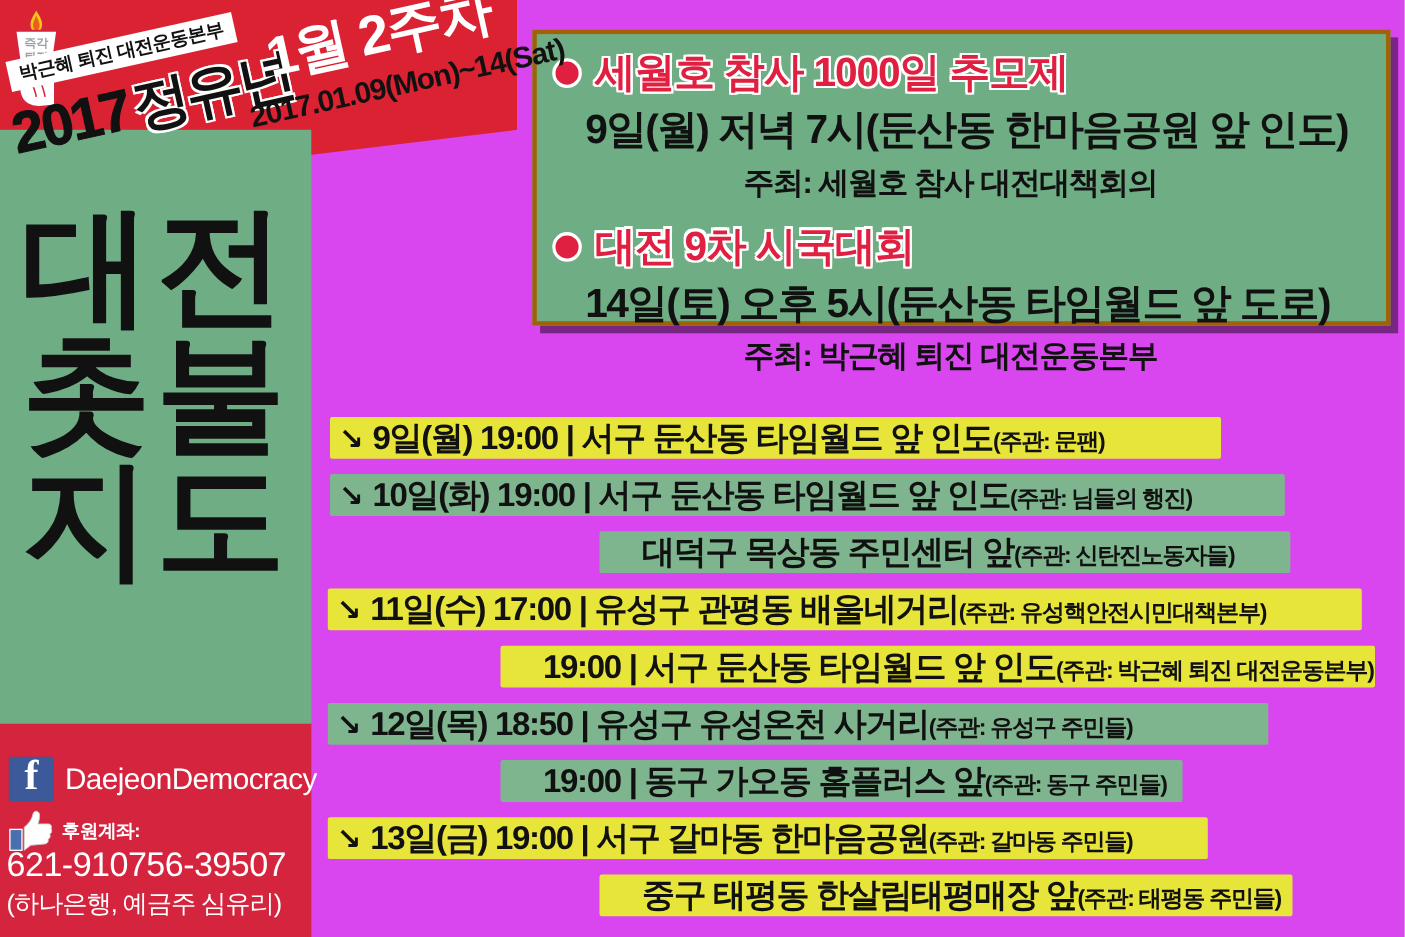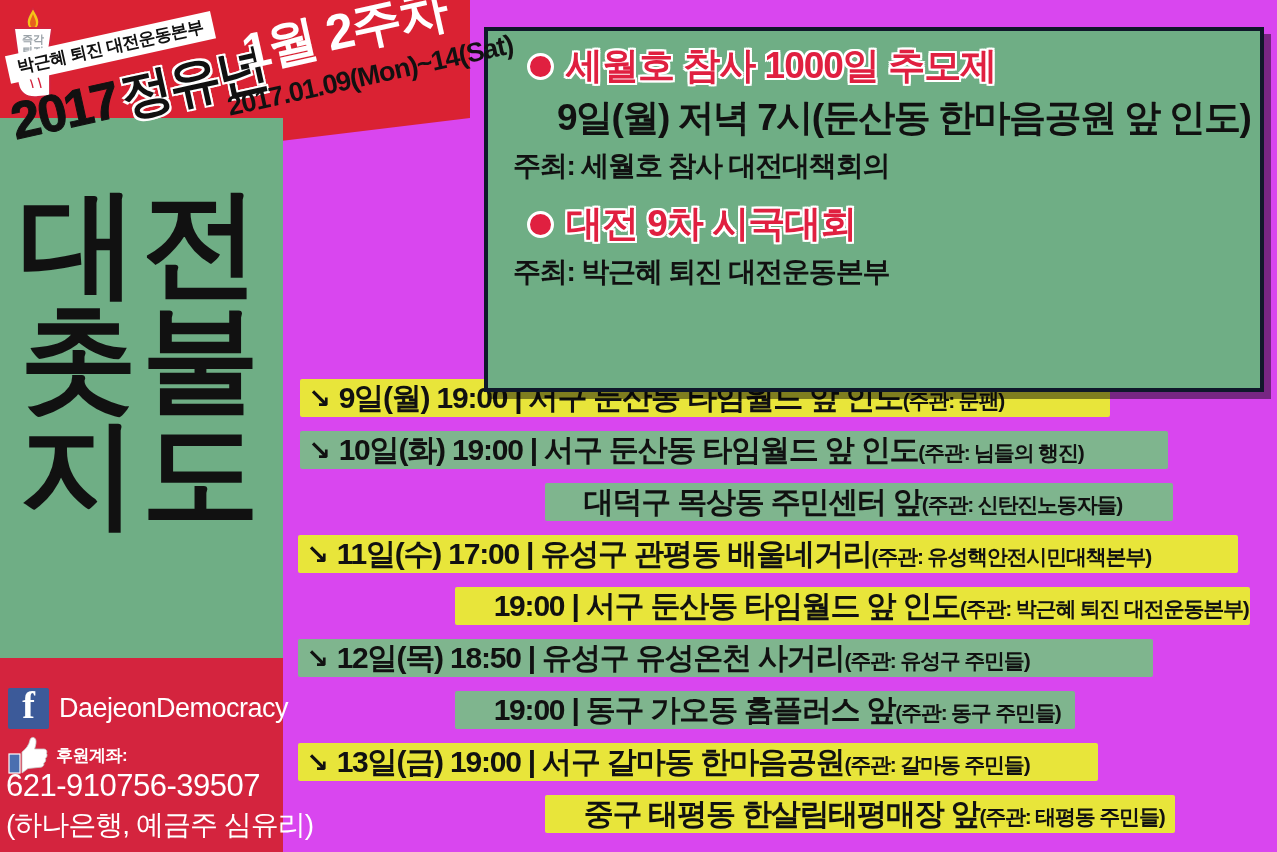--- a/index.html
+++ b/index.html
@@ -112,51 +112,50 @@
   .thumb-icon{width:40px;height:38px;position:relative;}
   .acct-label{
     font-size:17px;font-weight:bold;color:#ffffff;margin-left:8px;letter-spacing:-0.5px;
   }
   .acct-num{
     position:absolute;left:6px;top:768px;z-index:7;
     font-size:31px;font-weight:normal;color:#ffffff;letter-spacing:-0.5px;
   }
   .acct-bank{
     position:absolute;left:6px;top:806px;z-index:7;
-    font-size:28px;font-weight:normal;color:#ffffff;letter-spacing:-1px;
+    font-size:23px;font-weight:normal;color:#ffffff;letter-spacing:-1px;
   }
 
   
   .green-box{
-    position:absolute;left:484px;top:27px;width:780px;height:365px;
+    position:absolute;left:484px;top:27px;width:780px;height:269px;
     background:#6FAE85;
-    border:4px solid #0f172a;
+    border:4px solid #a16207;
     box-shadow:7px 7px 0 rgba(0,0,0,0.45);
     z-index:6;
     box-sizing:border-box;
-    padding-left:25px;
   }
   .gb-head{
     display:flex;align-items:center;margin:10px 0 0 14px;
   }
   .bullet{
     width:27px;height:27px;border-radius:50%;background:#E02040;
     border:3px solid #ffffff;flex:0 0 auto;
     box-sizing:border-box;
   }
   .gb-title{
     font-size:37px;font-weight:bold;color:#E02040;margin-left:12px;
     letter-spacing:-1px;
     text-shadow:2px 2px 0 #ffffff,-2px -2px 0 #ffffff,2px -2px 0 #ffffff,-2px 2px 0 #ffffff,0 2px 0 #ffffff,2px 0 0 #ffffff,0 -2px 0 #ffffff,-2px 0 0 #ffffff;
   }
   .gb-when{
     font-size:37px;font-weight:bold;color:#111;margin:2px 0 0 44px;letter-spacing:-1.5px;
   }
   .gb-host{
-    font-size:28px;font-weight:bold;color:#111;text-align:left;
+    font-size:28px;font-weight:bold;color:#111;text-align:center;
     margin:4px 20px 0 0;letter-spacing:-1.2px;
   }
 
   
   .sched{
     position:absolute;left:0;top:372px;width:1277px;z-index:5;
   }
   .srow{
     position:relative;height:52px;display:flex;align-items:center;
   }
@@ -257,20 +256,21 @@
       </div>
       <div class="gb-when">9일(월) 저녁 7시(둔산동 한마음공원 앞 인도)</div>
       <div class="gb-host">주최: 세월호 참사 대전대책회의</div>
     </div>
 
     <div style="margin-top:14px;">
       <div class="gb-head">
         <span class="bullet"></span>
         <span class="gb-title">대전 9차 시국대회</span>
       </div>
+      <div class="gb-when">14일(토) 오후 5시(둔산동 타임월드 앞 도로)</div>
       <div class="gb-host">주최: 박근혜 퇴진 대전운동본부</div>
     </div>
 
   </div>
 
   <div class="sched" id="schedule-list">
       <div class="srow">
         <div class="hl yellow" style="left: 300px; width: 810px;"></div>
         <div class="inner" style="margin-left: 308px;">
           <span class="arrow">↘</span>

